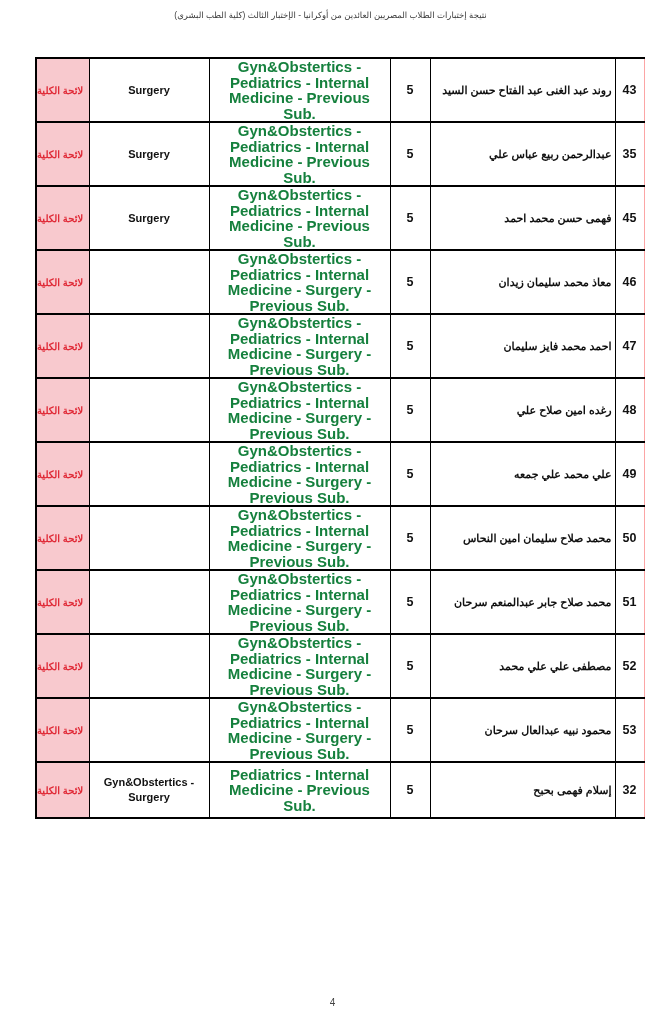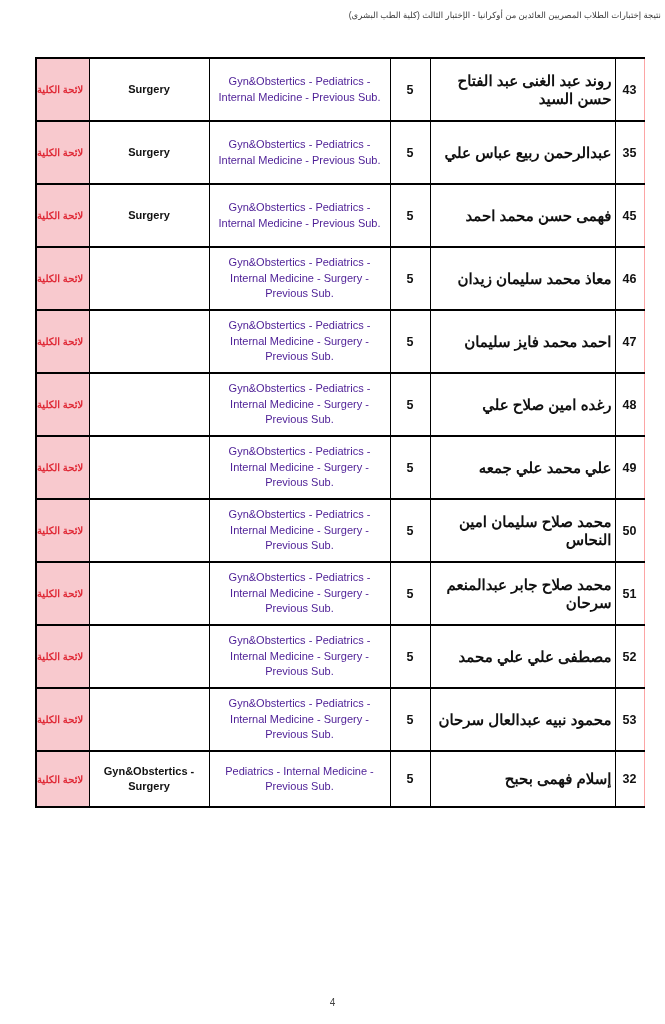--- a/index.html
+++ b/index.html
@@ -6,21 +6,21 @@
   html, body {
     width: 665px; height: 1024px;
     background: #ffffff;
     font-family: "Liberation Sans", sans-serif;
     position: relative;
     overflow: hidden;
   }
   .doc-header {
     position: absolute;
     top: 10px; left: 0; right: 4px;
-    text-align: right;
+    text-align: center;
     font-size: 8.5px;
     color: #3a3a3a;
     direction: rtl;
     letter-spacing: 0.1px;
   }
   .table-wrap {
     position: absolute;
     top: 57px; left: 35px;
   }
   table.results {
@@ -59,36 +59,36 @@
   }
   td.cell-subb {
     font-weight: bold;
     font-size: 11px;
     text-align: center;
     line-height: 15px;
     padding: 0 4px;
     color: #111;
   }
   td.cell-suba {
-    font-weight: normal;
-    font-size: 11px;
+    font-weight: bold;
+    font-size: 15px;
     text-align: center;
     line-height: 15.5px;
     padding: 0 3px;
-    color: #4c1d95;
+    color: #15803d;
   }
   td.cell-count {
     font-weight: bold;
     font-size: 12.5px;
     text-align: center;
     color: #111;
   }
   td.cell-name {
     font-weight: bold;
-    font-size: 15px;
+    font-size: 11px;
     text-align: right;
     direction: rtl;
     padding-right: 3px;
     padding-left: 6px;
     color: #111;
   }
   td.cell-num {
     font-weight: bold;
     font-size: 12.5px;
     text-align: center;

